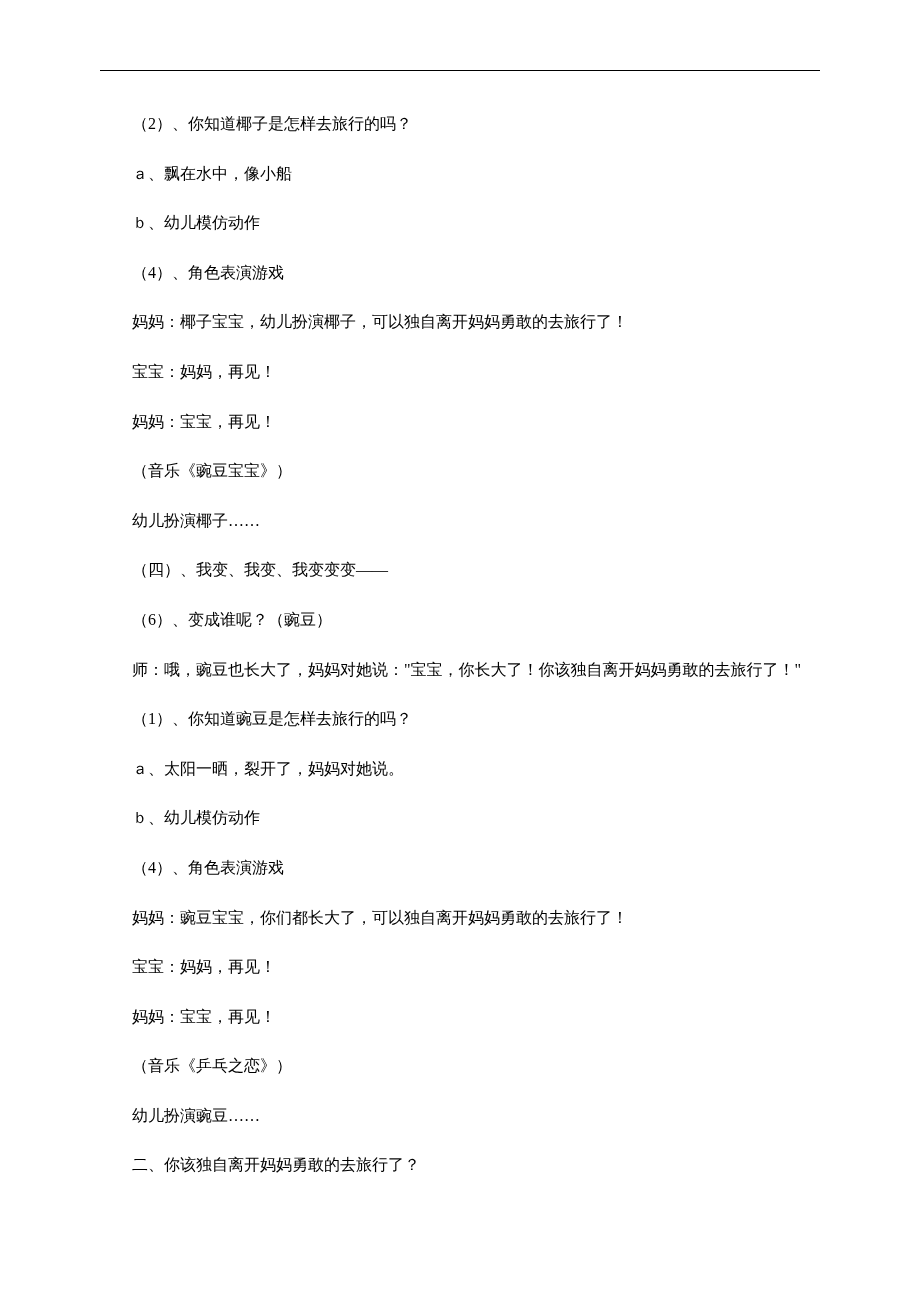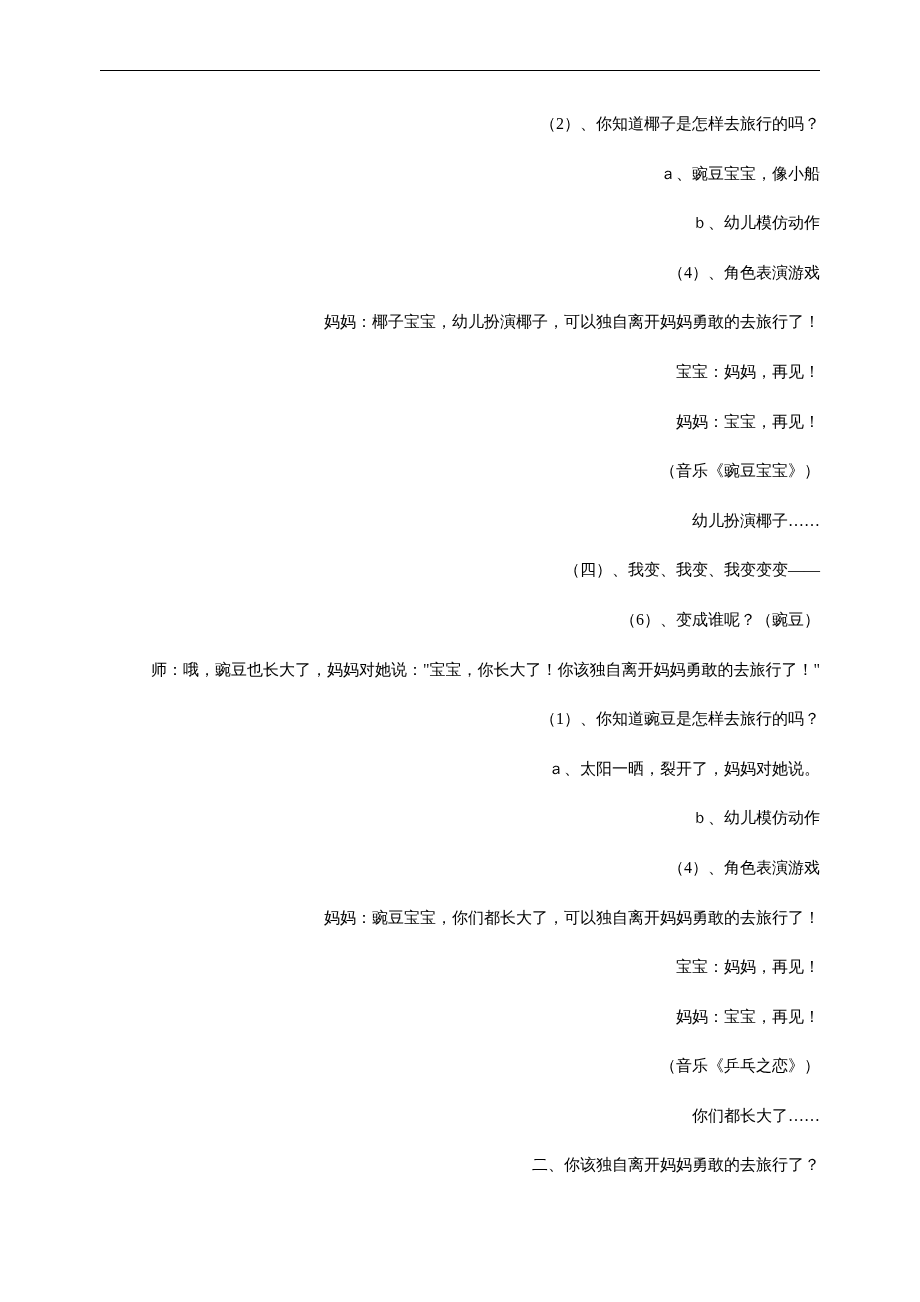--- a/index.html
+++ b/index.html
@@ -19,42 +19,41 @@
       position: relative;
     }
     .horizontal-rule {
       border-top: 1px solid #000000;
       margin-bottom: 40px;
       width: 100%;
     }
     .para {
       margin-bottom: 24px;
       text-indent: 2em;
-      text-align: right;
     }
   </style>
 </head>
 <body>
 
 <div class="horizontal-rule"></div>
 
 <p class="para">（2）、你知道椰子是怎样去旅行的吗？</p>
-<p class="para">ａ、豌豆宝宝，像小船</p>
+<p class="para">ａ、飘在水中，像小船</p>
 <p class="para">ｂ、幼儿模仿动作</p>
 <p class="para">（4）、角色表演游戏</p>
 <p class="para">妈妈：椰子宝宝，幼儿扮演椰子，可以独自离开妈妈勇敢的去旅行了！</p>
 <p class="para">宝宝：妈妈，再见！</p>
 <p class="para">妈妈：宝宝，再见！</p>
 <p class="para">（音乐《豌豆宝宝》）</p>
 <p class="para">幼儿扮演椰子……</p>
 <p class="para">（四）、我变、我变、我变变变——</p>
 <p class="para">（6）、变成谁呢？（豌豆）</p>
 <p class="para">师：哦，豌豆也长大了，妈妈对她说："宝宝，你长大了！你该独自离开妈妈勇敢的去旅行了！"</p>
 <p class="para">（1）、你知道豌豆是怎样去旅行的吗？</p>
 <p class="para">ａ、太阳一晒，裂开了，妈妈对她说。</p>
 <p class="para">ｂ、幼儿模仿动作</p>
 <p class="para">（4）、角色表演游戏</p>
 <p class="para">妈妈：豌豆宝宝，你们都长大了，可以独自离开妈妈勇敢的去旅行了！</p>
 <p class="para">宝宝：妈妈，再见！</p>
 <p class="para">妈妈：宝宝，再见！</p>
 <p class="para">（音乐《乒乓之恋》）</p>
-<p class="para">你们都长大了……</p>
+<p class="para">幼儿扮演豌豆……</p>
 <p class="para">二、你该独自离开妈妈勇敢的去旅行了？</p>
 
 </body></html>

